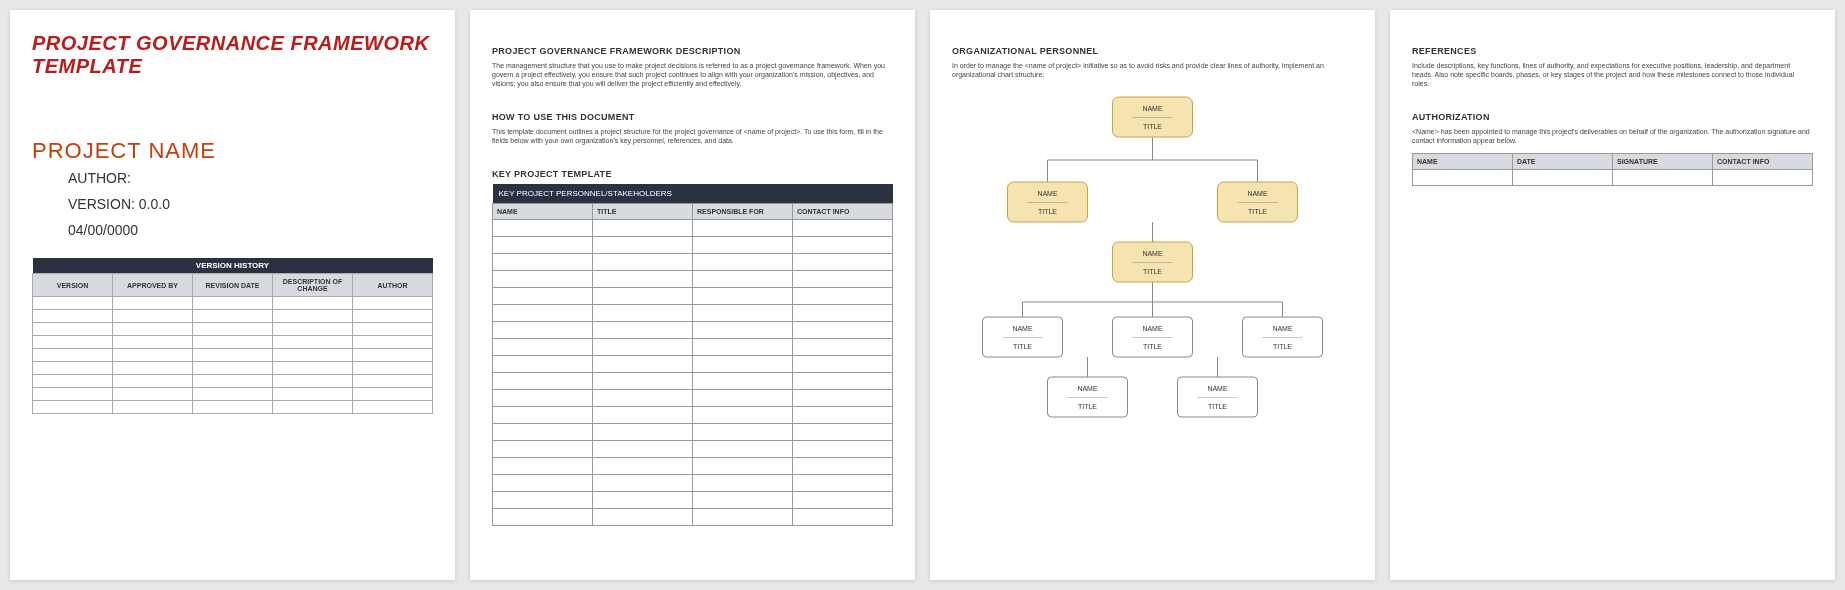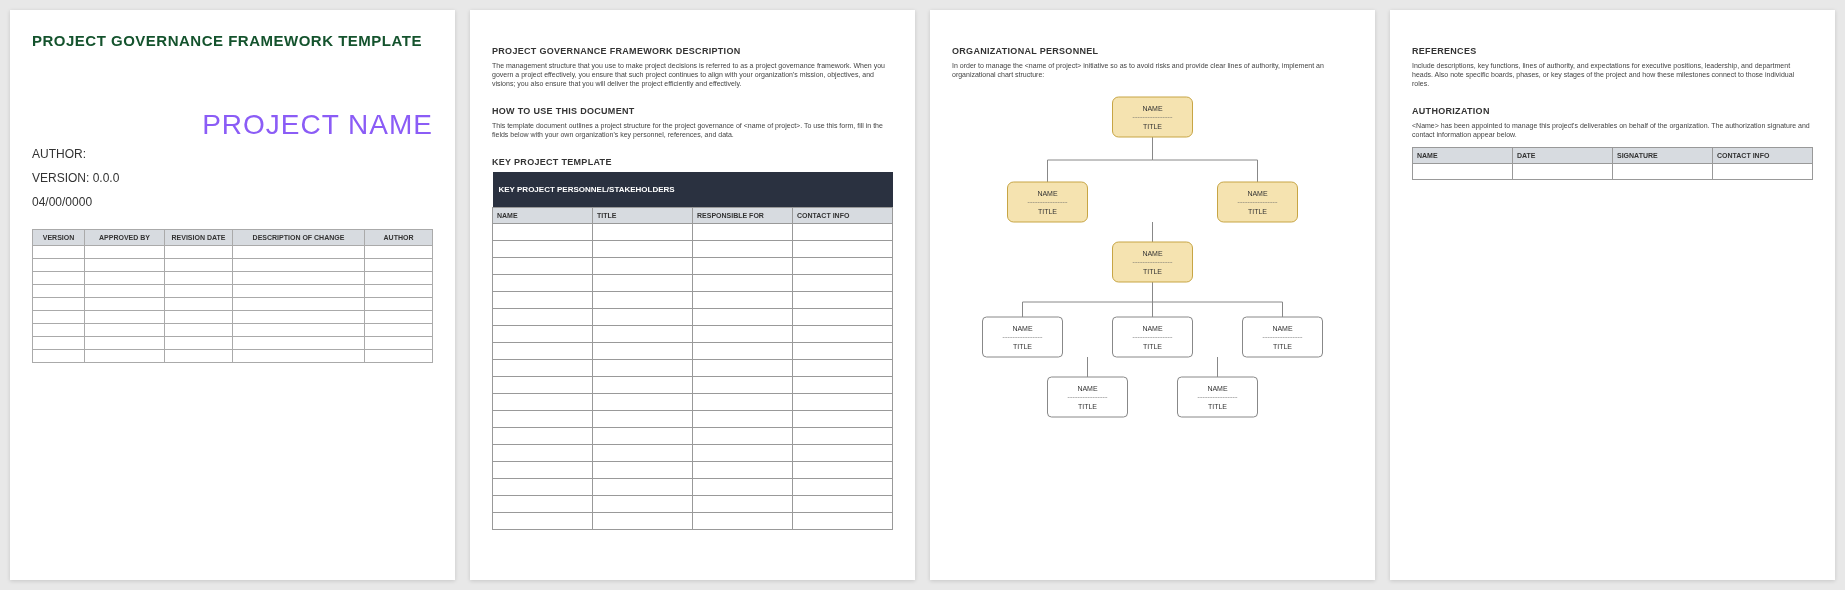--- a/index.html
+++ b/index.html
@@ -17,45 +17,46 @@
     width: 448px;
     height: 570px;
     box-shadow: 0 1px 4px rgba(0,0,0,0.15);
     padding: 22px;
     font-size: 8px;
     color: #333;
     overflow: hidden;
     position: relative;
   }
   .pg1-title {
-    color: #14532d;
-    font-size: 15px;
+    color: #b91c1c;
+    font-size: 20px;
     font-weight: bold;
     letter-spacing: 0.5px;
     margin-bottom: 60px;
+    font-style: italic;
   }
   .pg1-project-name {
-    color: #8b5cf6;
-    font-size: 28px;
+    color: #c2410c;
+    font-size: 22px;
     font-weight: 500;
     letter-spacing: 1px;
     margin-bottom: 6px;
-    text-align: right;
   }
   .pg1-subtitle {
     color: #4aa0b5;
     font-size: 14px;
     font-weight: 500;
     letter-spacing: 1px;
     margin-bottom: 40px;
   }
   .meta-line {
-    font-size: 12px;
+    font-size: 14px;
     color: #333;
     margin-bottom: 10px;
+    margin-left: 36px;
   }
   .vh-table {
     width: 100%;
     border-collapse: collapse;
     margin-top: 20px;
     table-layout: fixed;
   }
   .vh-title {
     background: #2a3140;
     color: #fff;
@@ -75,40 +76,40 @@
   .vh-row td {
     border: 1px solid #aaa;
     height: 13px;
   }
   .section-h {
     color: #333;
     font-size: 9px;
     font-weight: bold;
     letter-spacing: 0.3px;
     margin-bottom: 5px;
-    margin-top: 18px;
+    margin-top: 24px;
   }
   .section-h.first { margin-top: 14px; }
   .body-text {
     font-size: 7px;
     line-height: 1.3;
     color: #444;
     margin-bottom: 8px;
   }
   .kp-table {
     width: 100%;
     border-collapse: collapse;
     table-layout: fixed;
   }
   .kp-title td {
     background: #2a3140;
     color: #fff;
     font-size: 8px;
-    font-weight: bold;
-    padding: 13px 6px;
+    font-weight: normal;
+    padding: 5px 6px;
   }
   .kp-header td {
     background: #d7dbe0;
     font-size: 7px;
     font-weight: bold;
     padding: 4px 4px;
     border: 1px solid #999;
   }
   .kp-row td {
     border: 1px solid #999;
@@ -143,20 +144,23 @@
 
 <div class="page">
   <div class="pg1-title">PROJECT GOVERNANCE FRAMEWORK TEMPLATE</div>
   <div class="pg1-project-name">PROJECT NAME</div>
   <div class="meta-line">AUTHOR:</div>
   <div class="meta-line">VERSION: 0.0.0</div>
   <div class="meta-line">04/00/0000</div>
 
   <table class="vh-table">
     <tbody>
+        <tr>
+          <td class="vh-title" colspan="5">VERSION HISTORY</td>
+        </tr>
     <tr class="vh-header">
       <td style="width:13%">VERSION</td>
       <td style="width:20%">APPROVED BY</td>
       <td style="width:17%">REVISION DATE</td>
       <td style="width:33%">DESCRIPTION OF CHANGE</td>
       <td style="width:17%">AUTHOR</td>
     </tr>
     </tbody>
       <tbody id="vh-rows">
         <tr class="vh-row">

